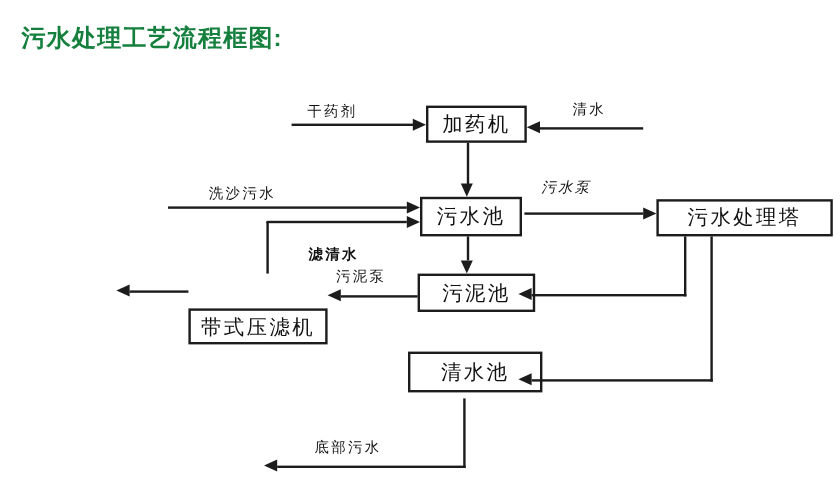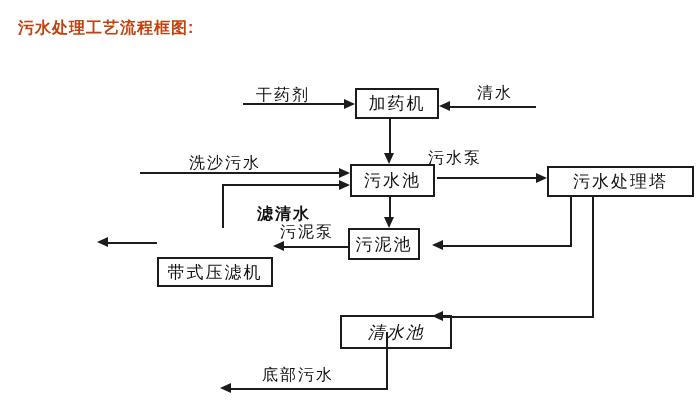--- a/index.html
+++ b/index.html
@@ -3,57 +3,57 @@
 <meta charset="utf-8">
 <style>
   html,body{margin:0;padding:0;background:#fff;}
   .canvas{
     position:relative;width:700px;height:420px;background:#ffffff;
     font-family:"Liberation Sans","DejaVu Sans",sans-serif;color:#111;
     overflow:hidden;
   }
   .title{
     position:absolute;left:18px;top:18px;margin:0;
-    font-size:16px;font-weight:bold;letter-spacing:1px;color:#c2410c;
+    font-size:20px;font-weight:bold;letter-spacing:1px;color:#15803d;
     white-space:nowrap;
   }
   .node{
     position:absolute;box-sizing:border-box;border:2px solid #1c1c1c;background:#fff;
     display:flex;align-items:center;justify-content:center;
     font-size:17px;letter-spacing:2px;color:#111;white-space:nowrap;
   }
   .edge-label{
-    position:absolute;font-size:16px;letter-spacing:2px;color:#111;white-space:nowrap;
+    position:absolute;font-size:12px;letter-spacing:2px;color:#111;white-space:nowrap;
   }
   .hline,.vline{position:absolute;background:#1c1c1c;}
   .hline{height:1.6px;}
   .vline{width:1.6px;}
   .arr{position:absolute;width:0;height:0;}
   .arr-right{border-top:5px solid transparent;border-bottom:5px solid transparent;border-left:11px solid #1c1c1c;}
   .arr-left{border-top:5px solid transparent;border-bottom:5px solid transparent;border-right:11px solid #1c1c1c;}
   .arr-down{border-left:5px solid transparent;border-right:5px solid transparent;border-top:11px solid #1c1c1c;}
 </style>
 </head>
 <body>
 
 <div class="canvas">
 
   <h1 class="title">污水处理工艺流程框图:</h1>
 
   <div class="node" style="left:355px;top:88px;width:84px;height:31px;">加药机</div>
   <div class="node" style="left:350px;top:164px;width:85px;height:33px;">污水池</div>
   <div class="node" style="left:547px;top:166px;width:147px;height:31px;">污水处理塔</div>
-  <div class="node" style="left:348px;top:228px;width:72px;height:32px;">污泥池</div>
+  <div class="node" style="left:348px;top:228px;width:98px;height:32px;">污泥池</div>
   <div class="node" style="left:157px;top:228px;width:116px;height:30px;margin-top:29px;">带式压滤机</div>
-  <div class="node" style="left:340px;top:315px;width:112px;height:34px;font-style:italic;">清水池</div>
+  <div class="node" style="left:340px;top:293px;width:112px;height:34px;">清水池</div>
 
   <div class="edge-label" style="left:256px;top:85px;">干药剂</div>
   <div class="edge-label" style="left:477px;top:83px;">清水</div>
-  <div class="edge-label" style="left:174px;top:153px;margin-left:15px;">洗沙污水</div>
-  <div class="edge-label" style="left:428px;top:148px;">污水泵</div>
+  <div class="edge-label" style="left:174px;top:153px;">洗沙污水</div>
+  <div class="edge-label" style="left:451px;top:148px;font-style:italic;">污水泵</div>
   <div class="edge-label" style="left:257px;top:204px;font-weight:bold;">滤清水</div>
   <div class="edge-label" style="left:280px;top:222px;">污泥泵</div>
   <div class="edge-label" style="left:262px;top:365px;">底部污水</div>
 
   <div class="hline" style="left:243px;top:103px;width:102px;"></div>
   <div class="arr arr-right" style="left:344px;top:99px;"></div>
 
   <div class="hline" style="left:450px;top:106px;width:86px;"></div>
   <div class="arr arr-left" style="left:439px;top:101px;"></div>
 

